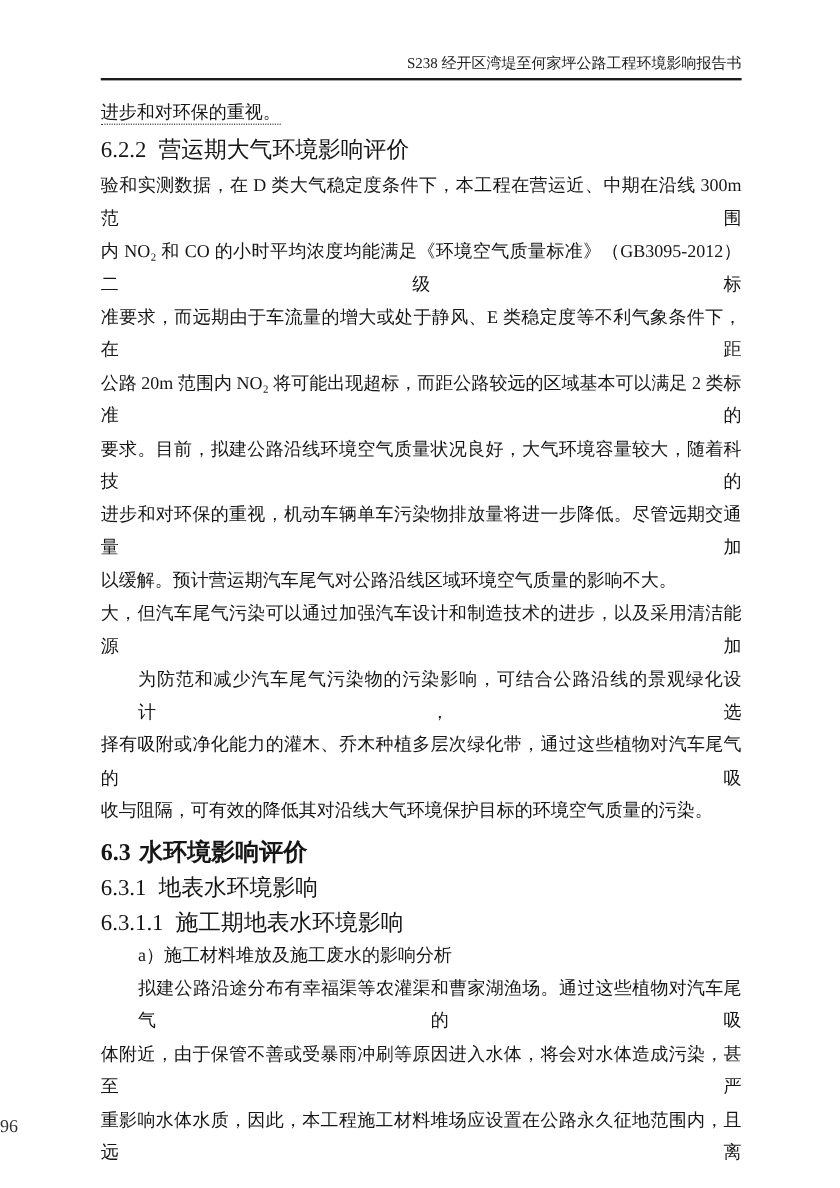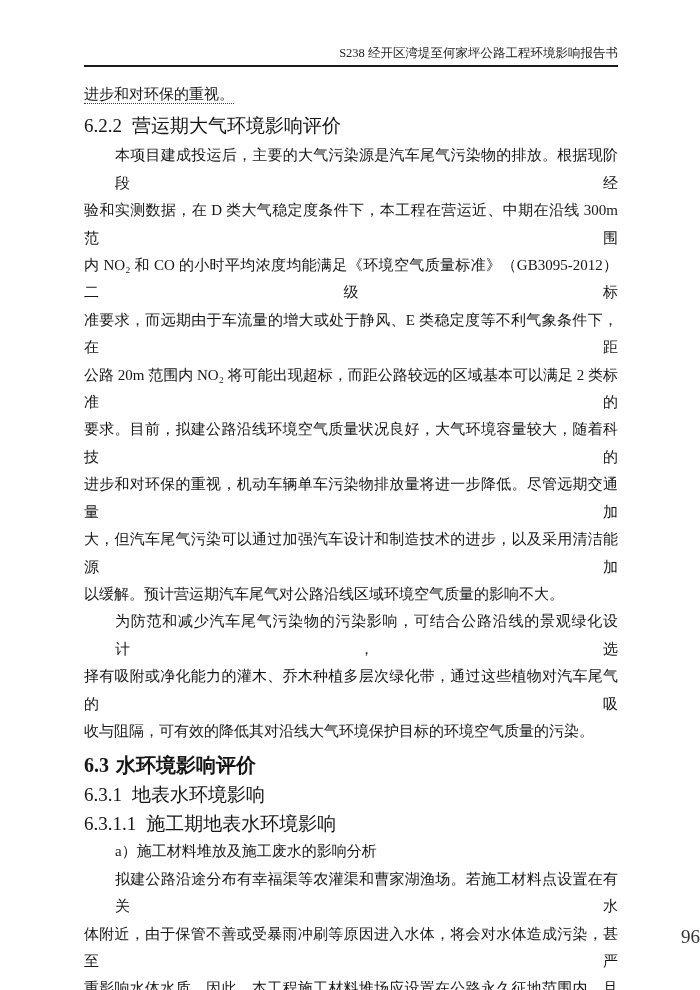--- a/index.html
+++ b/index.html
@@ -56,69 +56,68 @@
     font-weight: bold;
     font-size: 20px;
     margin-top: 6px;
   }
   .h63 .hnum { margin-right: 7px; }
   .footer {
     position: absolute;
     left: 0;
     right: 0;
     bottom: 42px;
-    text-align: right;
-    font-size: 19px;
+    text-align: left;
+    font-size: 15px;
     color: #333333;
   }
 </style>
 </head>
 <body>
 
 <div class="page">
 
   <div class="header">
     <div class="header-title">S238 经开区湾堤至何家坪公路工程环境影响报告书</div>
     <div class="header-rule"></div>
   </div>
 
   <div class="doc-body">
 
     <div class="line last"><span class="dotted-underline">进步和对环保的重视。</span></div>
 
     <div class="h h622"><span class="hnum">6.2.2</span><span>营运期大气环境影响评价</span></div>
 
     <div>
-      <div class="line fill ind">本项目建成投运后，主要的大气污染源是汽车尾气污染物的排放。根据现阶段经</div>
       <div class="line fill">验和实测数据，在 D 类大气稳定度条件下，本工程在营运近、中期在沿线 300m 范围</div>
       <div class="line fill">内 NO₂ 和 CO 的小时平均浓度均能满足《环境空气质量标准》（GB3095-2012）二级标</div>
       <div class="line fill">准要求，而远期由于车流量的增大或处于静风、E 类稳定度等不利气象条件下，在距</div>
       <div class="line fill">公路 20m 范围内 NO₂ 将可能出现超标，而距公路较远的区域基本可以满足 2 类标准的</div>
       <div class="line fill">要求。目前，拟建公路沿线环境空气质量状况良好，大气环境容量较大，随着科技的</div>
       <div class="line fill">进步和对环保的重视，机动车辆单车污染物排放量将进一步降低。尽管远期交通量加</div>
+      <div class="line last">以缓解。预计营运期汽车尾气对公路沿线区域环境空气质量的影响不大。</div>
       <div class="line fill">大，但汽车尾气污染可以通过加强汽车设计和制造技术的进步，以及采用清洁能源加</div>
-      <div class="line last">以缓解。预计营运期汽车尾气对公路沿线区域环境空气质量的影响不大。</div>
     </div>
 
     <div>
       <div class="line fill ind">为防范和减少汽车尾气污染物的污染影响，可结合公路沿线的景观绿化设计，选</div>
       <div class="line fill">择有吸附或净化能力的灌木、乔木种植多层次绿化带，通过这些植物对汽车尾气的吸</div>
       <div class="line last">收与阻隔，可有效的降低其对沿线大气环境保护目标的环境空气质量的污染。</div>
     </div>
 
     <div class="h h63"><span class="hnum">6.3</span><span>水环境影响评价</span></div>
 
     <div class="h"><span class="hnum">6.3.1</span><span>地表水环境影响</span></div>
 
     <div class="h"><span class="hnum">6.3.1.1</span><span>施工期地表水环境影响</span></div>
 
     <div class="line last ind">a）施工材料堆放及施工废水的影响分析</div>
 
     <div>
-      <div class="line fill ind">拟建公路沿途分布有幸福渠等农灌渠和曹家湖渔场。若施工材料点设置在有关水</div>
+      <div class="line fill ind">拟建公路沿途分布有幸福渠等农灌渠和曹家湖渔场。通过这些植物对汽车尾气的吸</div>
       <div class="line fill">体附近，由于保管不善或受暴雨冲刷等原因进入水体，将会对水体造成污染，甚至严</div>
       <div class="line fill">重影响水体水质，因此，本工程施工材料堆场应设置在公路永久征地范围内，且远离</div>
 
     </div>
 
   </div>
 
   <div class="footer"><span>96</span></div>
 
 </div>

